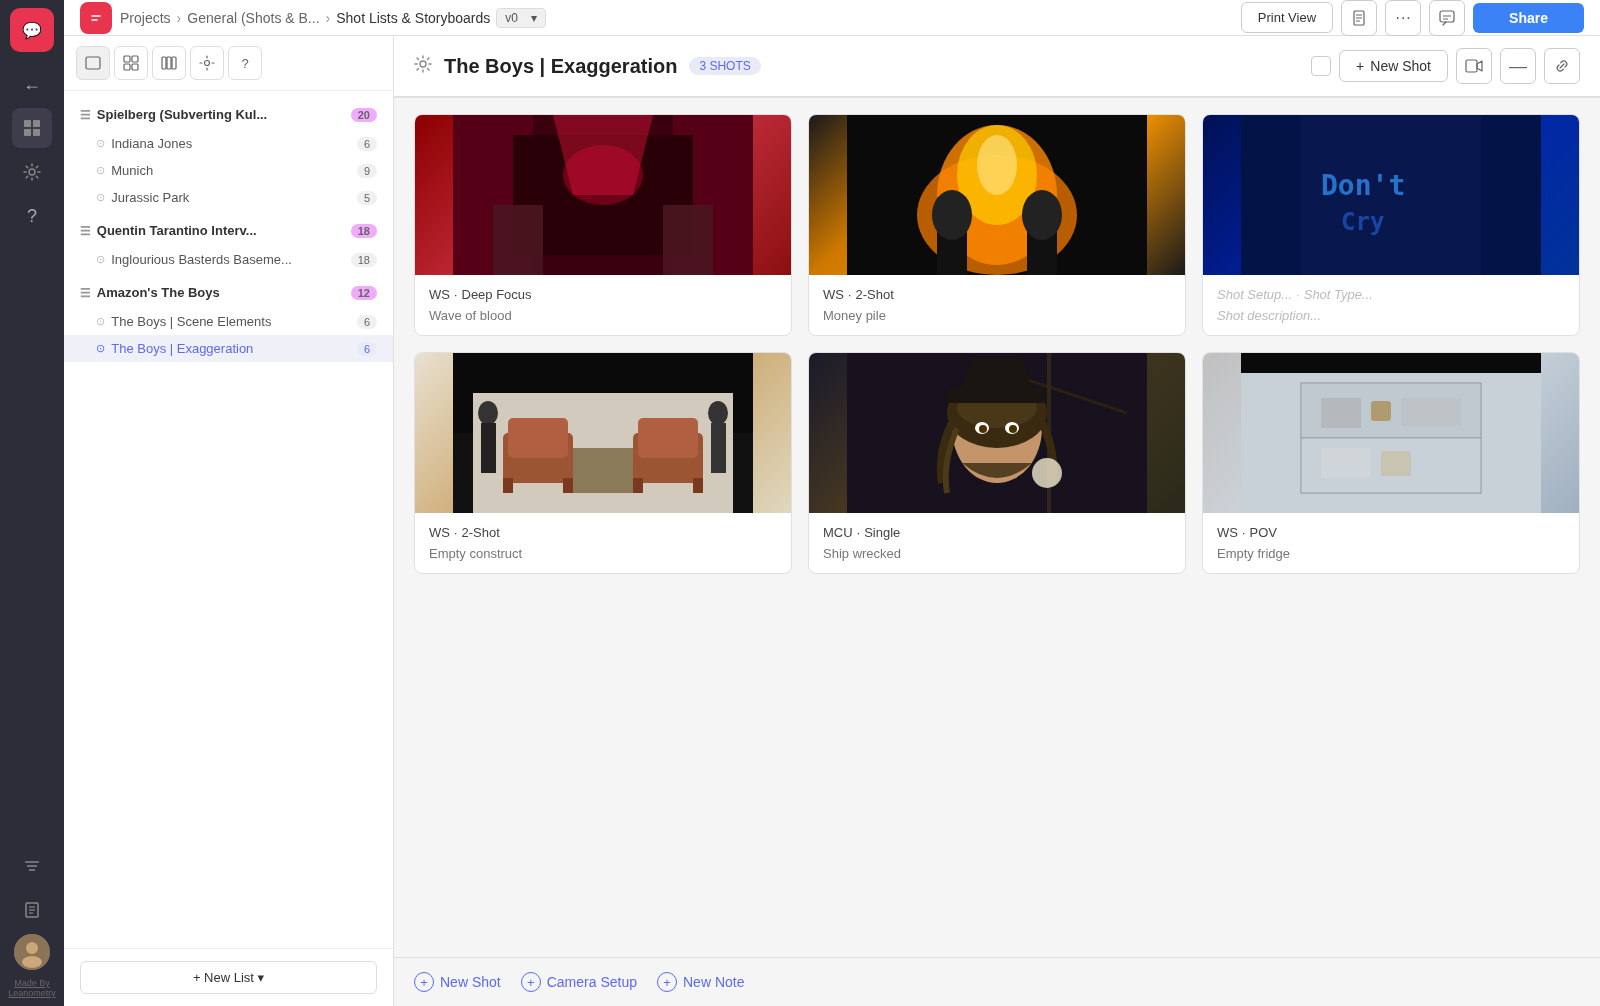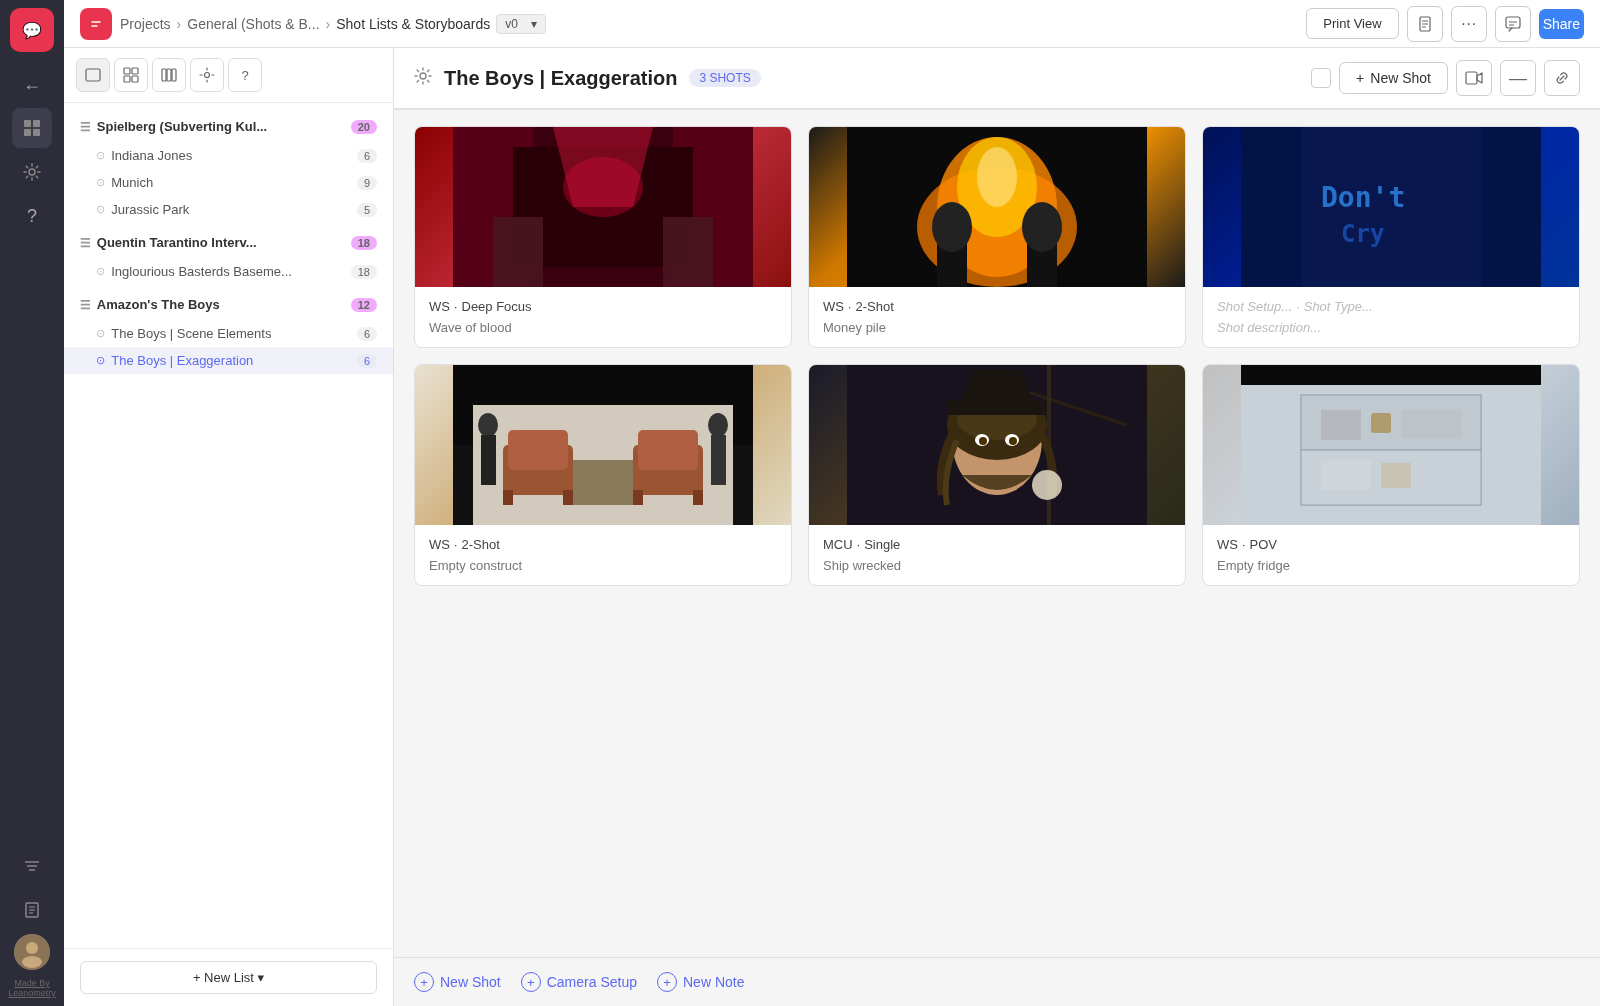--- a/index.html
+++ b/index.html
@@ -51,21 +51,21 @@
       display: flex;
       flex-direction: column;
       background: #f5f5f5;
     }
 
     
     .top-nav {
       background: #fff;
       border-bottom: 1px solid #e0e0e0;
       padding: 0 16px;
-      height: 48px;
+      height: 36px;
       display: flex;
       align-items: center;
       gap: 8px;
     }
     .top-nav .app-icon {
       width: 32px; height: 32px;
       background: #e8344e;
       border-radius: 8px;
       display: flex; align-items: center; justify-content: center;
       color: white; font-size: 14px;
@@ -83,22 +83,22 @@
     .btn-print-view {
       padding: 7px 16px; border: 1px solid #ccc; border-radius: 6px;
       background: #fff; font-size: 13px; cursor: pointer; color: #333;
     }
     .btn-icon {
       width: 36px; height: 36px; border: 1px solid #ccc; border-radius: 6px;
       background: #fff; display: flex; align-items: center; justify-content: center;
       cursor: pointer; font-size: 16px; color: #555;
     }
     .btn-share {
-      padding: 7px 4px; background: #3b82f6; color: #fff;
-      border: none; border-radius: 6px; font-size: 14px; cursor: pointer; font-weight: 400;
+      padding: 7px 36px; background: #3b82f6; color: #fff;
+      border: none; border-radius: 6px; font-size: 14px; cursor: pointer; font-weight: 700;
     }
 
     
     .content-area {
       display: flex;
       flex: 1;
       overflow: hidden;
     }
 
     

